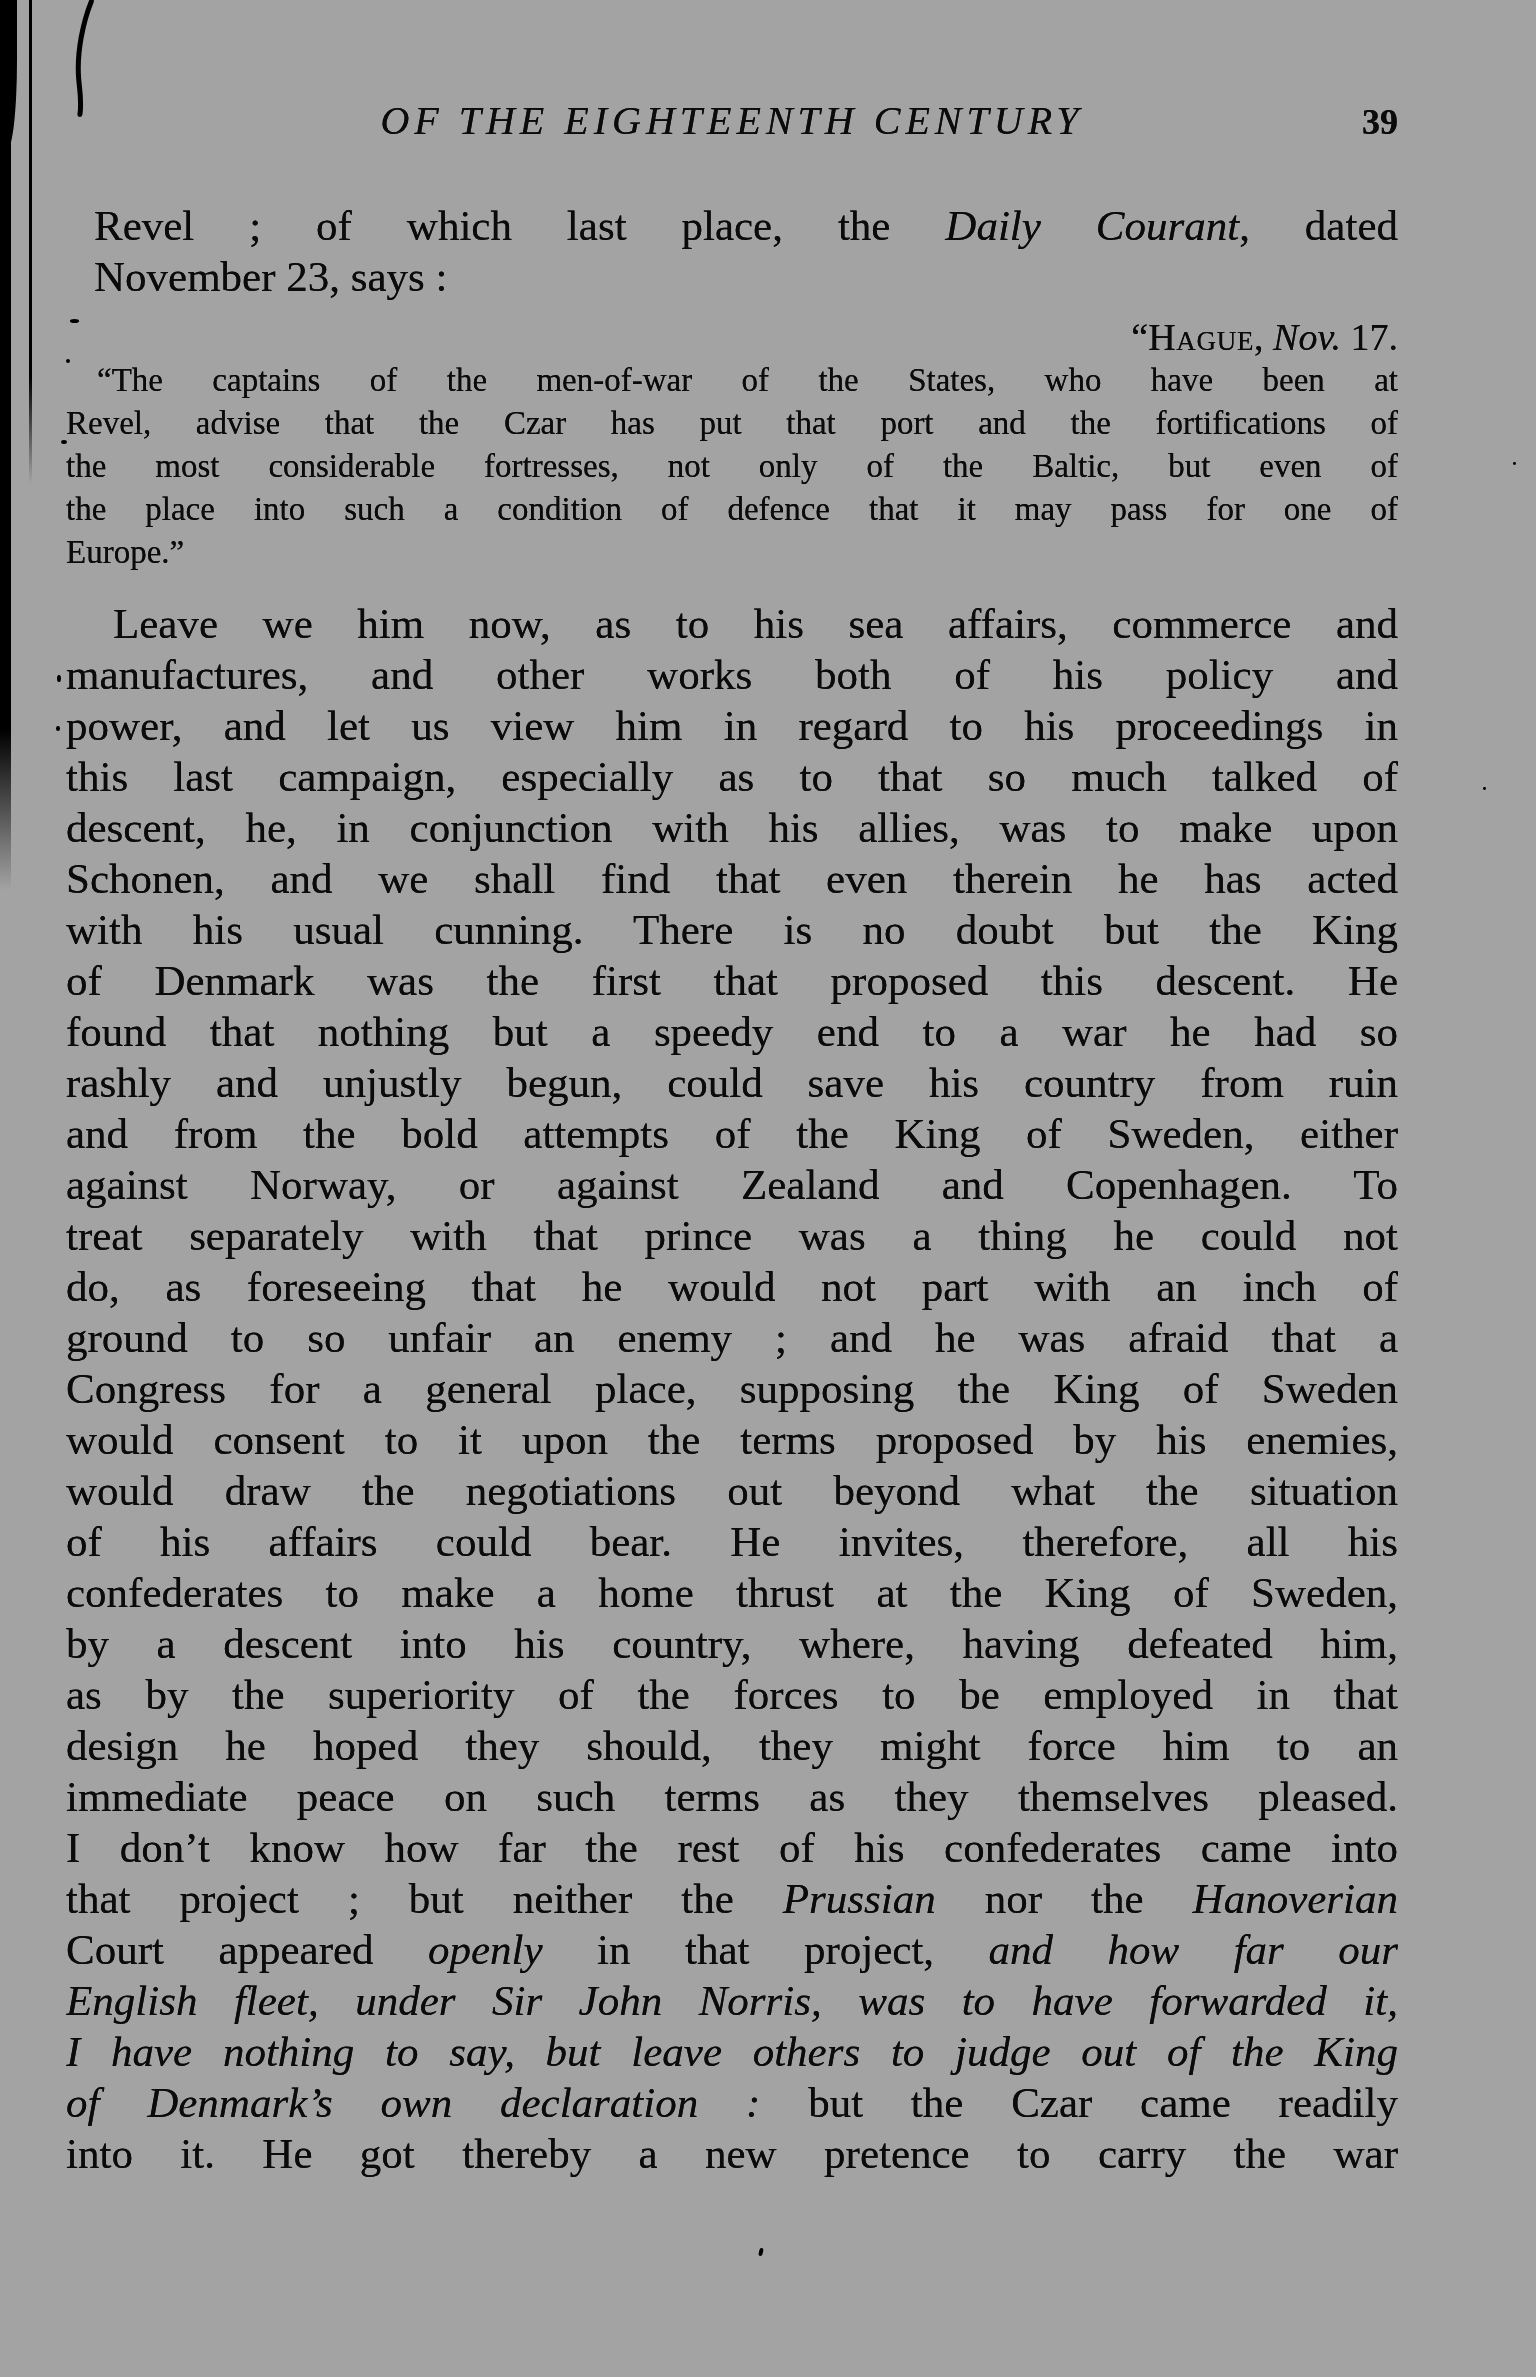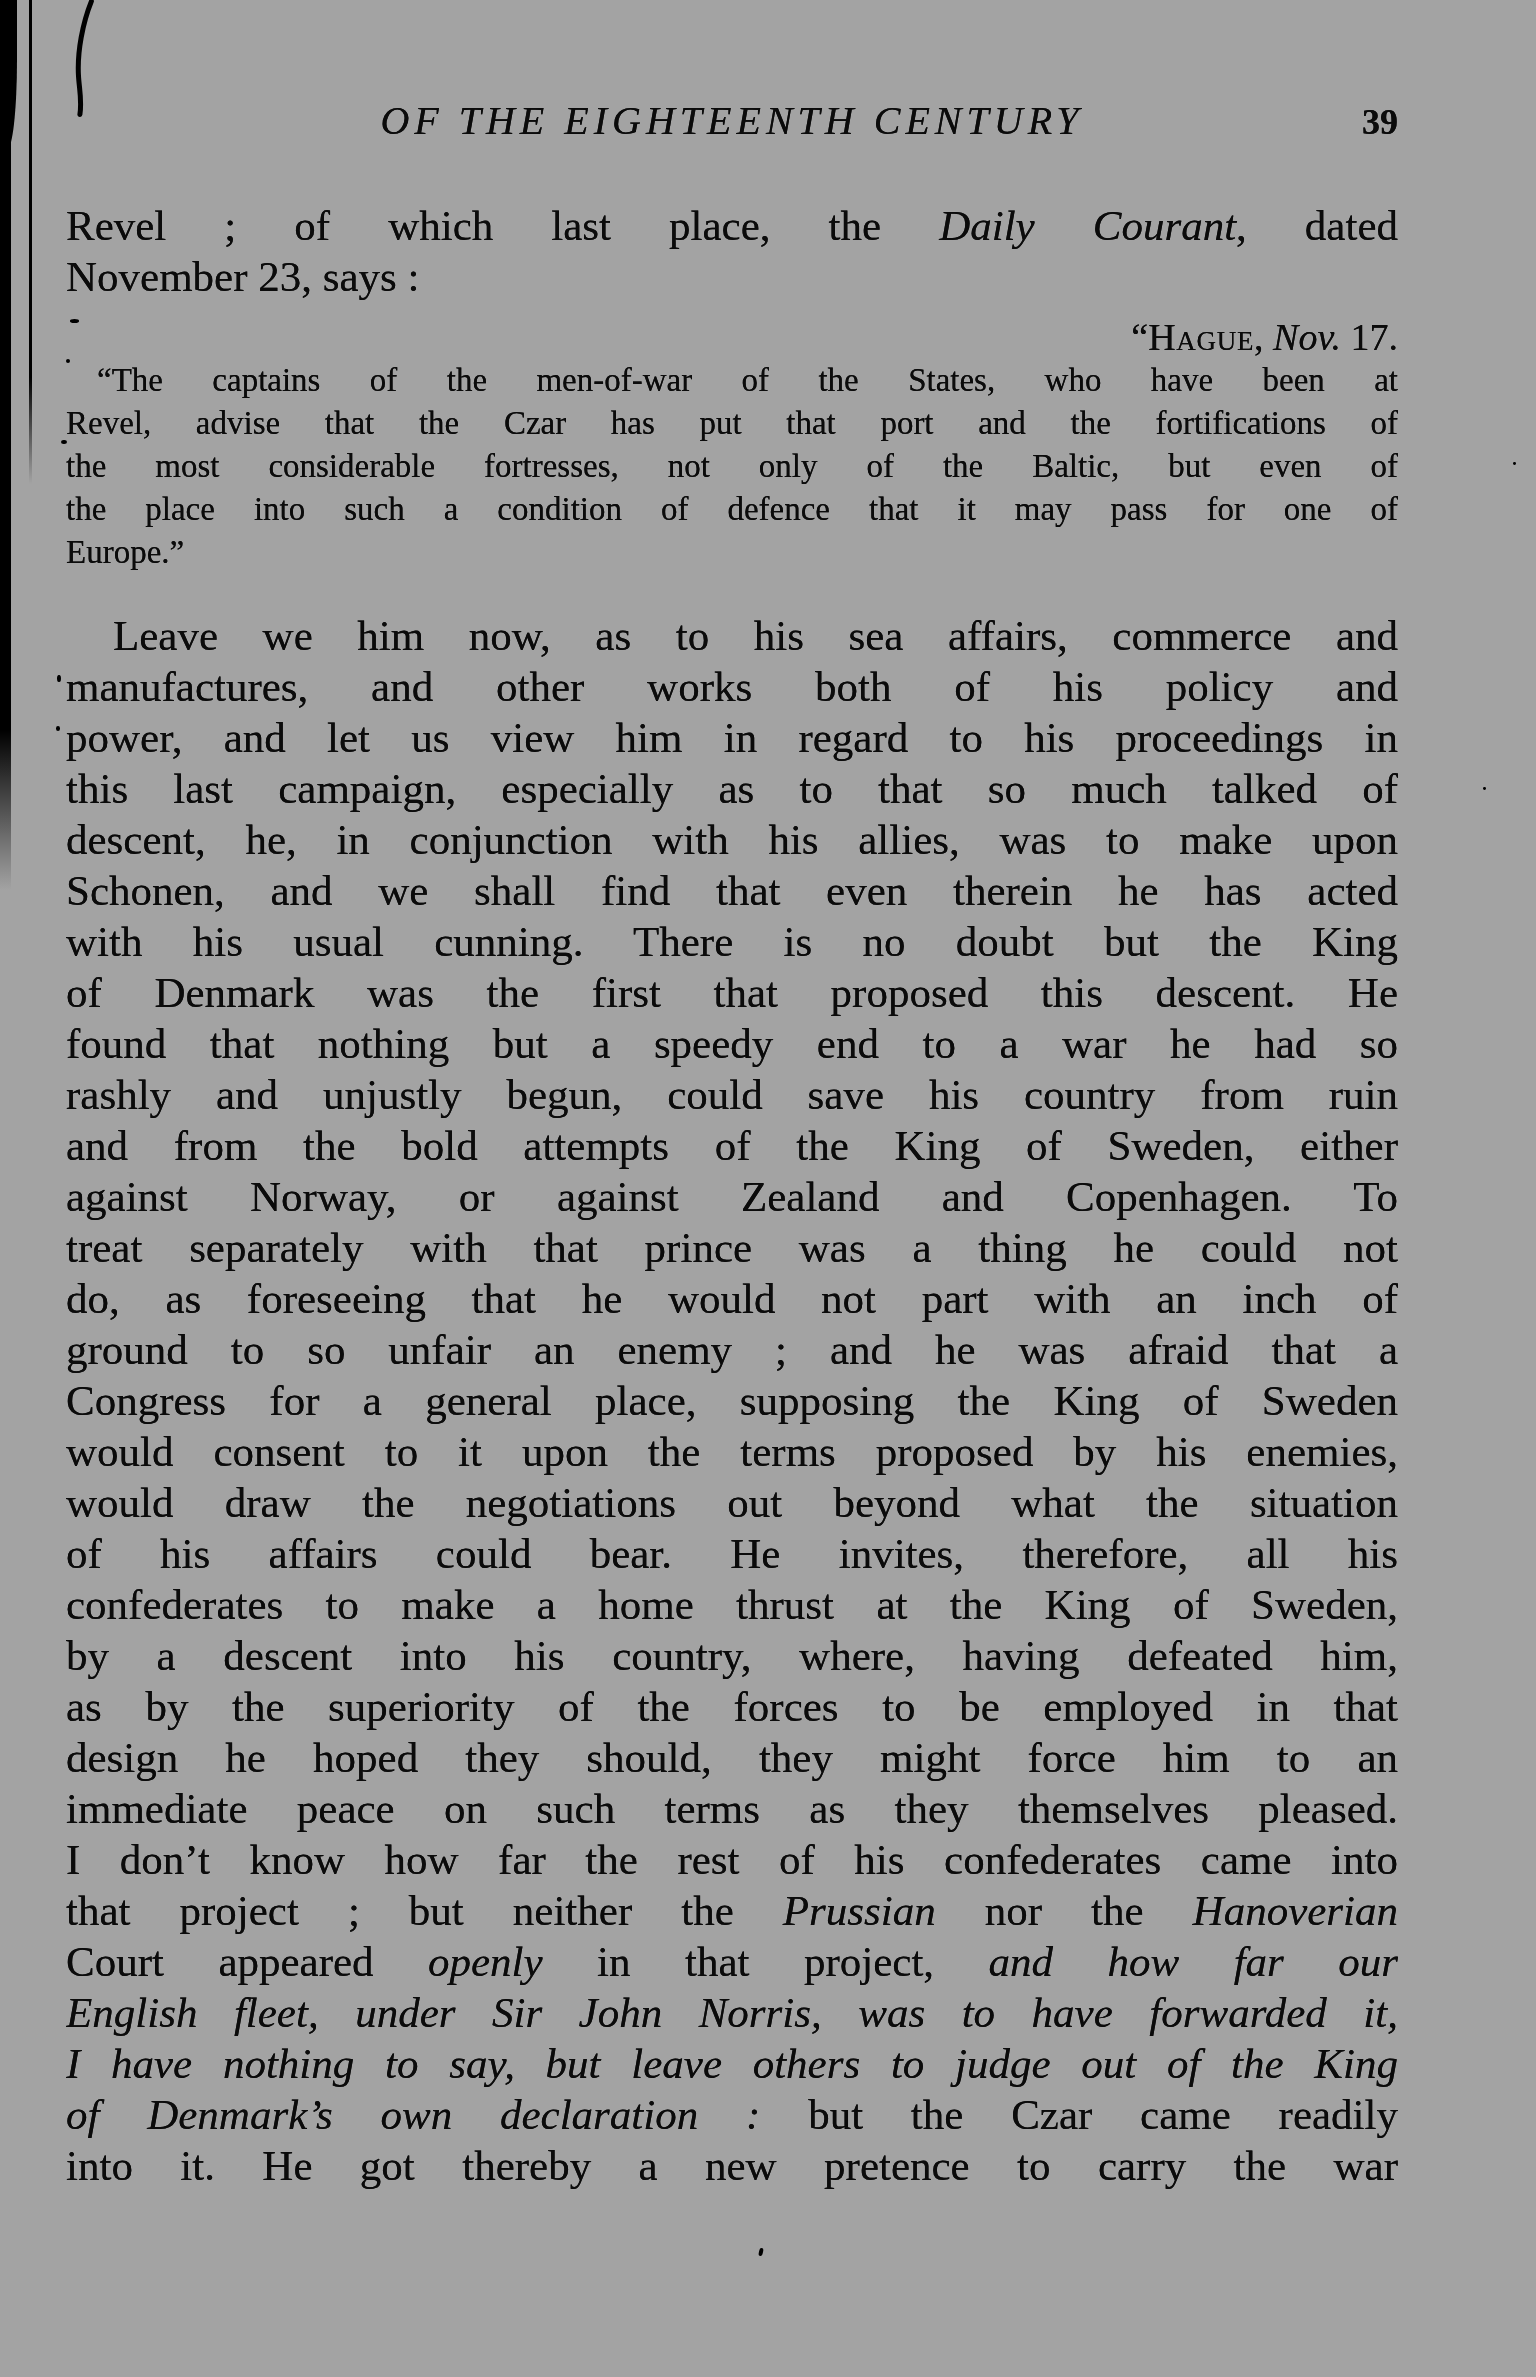--- a/index.html
+++ b/index.html
@@ -32,26 +32,26 @@
   }
   .header-page {
     position: absolute; right: 0; top: 2.8px;
     font-size: 36px;
     font-weight: 700;
     line-height: 43px;
   }
   
   .para { margin: 0; }
   .para.intro    { margin-top: 56px; font-size: 43px; }
-  .para.intro .line    { line-height: 51px; height: 51px; }
+  .para.intro .line    { line-height: 51px; height: 51px; margin-left: 28px; }
   .para.dateline { margin-top: 13.5px; font-size: 38px; }
   .para.dateline .line { line-height: 43px; height: 43px; }
   .para.quote    { margin-top: 0;   font-size: 33px; }
   .para.quote .line    { line-height: 43px; height: 43px; }
-  .para.main     { margin-top: 36px; font-size: 43px; }
+  .para.main     { margin-top: 24px; font-size: 43px; }
   .para.main .line     { line-height: 51px; height: 51px; }
 
   .line {
     text-align: justify;
     text-align-last: justify;
     overflow: hidden;
   }
   .line.last  { text-align-last: left; }
   .line.right { text-align-last: right; }
   .para.main .line.indent  { text-indent: 47px; }

